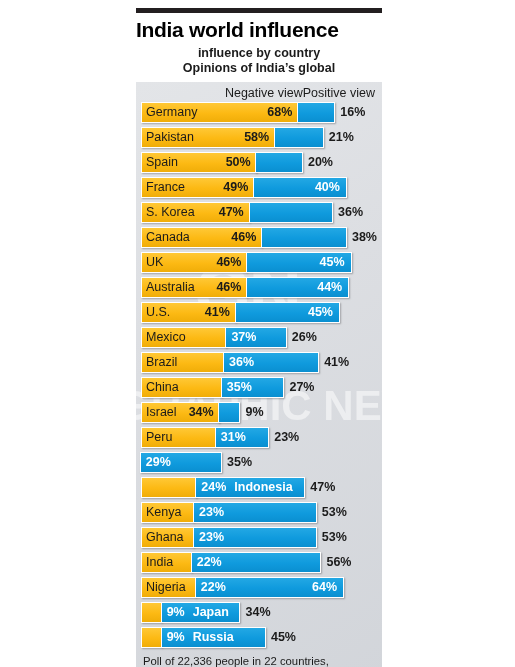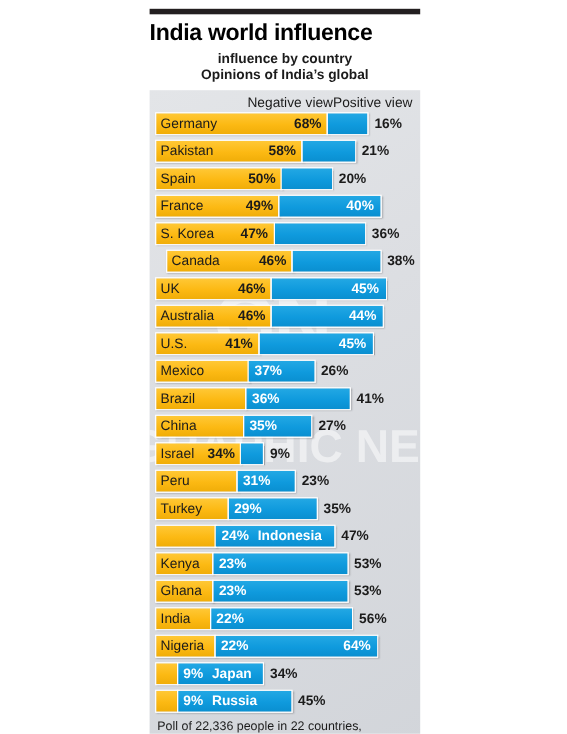--- a/index.html
+++ b/index.html
@@ -192,21 +192,21 @@
               <div class="neg" style="width: 108.745px;">
                 <span class="cname">S. Korea</span>
                 <span class="negval">47%</span>
               </div>
               <div class="pos" style="width: 84.4941px;"></div>
               <span class="posval outside">36%</span>
             </div>
           </div>
           <div class="row">
             <div class="track">
-              <div class="neg" style="width: 126px; margin-left: 10px;">
+              <div class="neg" style="width: 126px;">
                 <span class="cname">Canada</span>
                 <span class="negval">46%</span>
               </div>
               <div class="pos" style="width: 89.1216px;"></div>
               <span class="posval outside">38%</span>
             </div>
           </div>
           <div class="row">
             <div class="track">
               <div class="neg" style="width: 106.431px;">
@@ -289,23 +289,20 @@
                 <span class="cname">Peru</span>
               </div>
               <div class="pos" style="width: 54.4157px;">
                 <span class="negval inblue">31%</span>
               </div>
               <span class="posval outside">23%</span>
             </div>
           </div>
           <div class="row">
             <div class="track">
-              <div class="neg" style="width: 67.098px;">
-                <span class="cname">Turkey</span>
-              </div>
               <div class="pos" style="width: 82.1804px;">
                 <span class="negval inblue">29%</span>
               </div>
               <span class="posval outside">35%</span>
             </div>
           </div>
           <div class="row">
             <div class="track">
               <div class="neg" style="width: 55.5294px;"></div>
               <div class="pos" style="width: 109.945px;">

